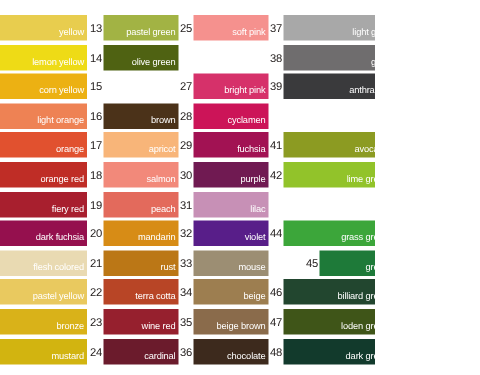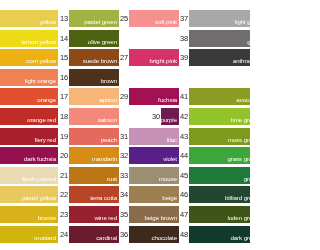--- a/index.html
+++ b/index.html
@@ -136,21 +136,21 @@
         <div class="swatch" style="background: rgb(162, 179, 68);">
           <div class="swatch-label">pastel green</div>
         </div>
       </div>
       <div class="row" style="top: 29.6px;">
         <div class="num">14</div>
         <div class="swatch" style="background: rgb(79, 98, 18);">
           <div class="swatch-label">olive green</div>
         </div>
       </div>
-      <div class="row" style="top: 49.2px;">
+      <div class="row" style="top: 49.2px; align-items: center;">
         <div class="num">15</div>
         <div class="swatch" style="background: rgb(141, 73, 22);">
           <div class="swatch-label">suede brown</div>
         </div>
       </div>
       <div class="row" style="top: 68.8px;">
         <div class="num">16</div>
         <div class="swatch" style="background: rgb(75, 50, 25);">
           <div class="swatch-label">brown</div>
         </div>
@@ -210,27 +210,33 @@
         <div class="swatch" style="background: rgb(245, 145, 142);">
           <div class="swatch-label">soft pink</div>
         </div>
       </div>
       <div class="row" style="top: 49.2px;">
         <div class="num">27</div>
         <div class="swatch" style="background: rgb(214, 49, 106);">
           <div class="swatch-label">bright pink</div>
         </div>
       </div>
+      <div class="row" style="top: 68.8px;">
+        <div class="num">28</div>
+        <div class="swatch" style="background: rgb(204, 20, 88);">
+          <div class="swatch-label">cyclamen</div>
+        </div>
+      </div>
       <div class="row" style="top: 88.4px;">
         <div class="num">29</div>
         <div class="swatch" style="background: rgb(162, 18, 83);">
           <div class="swatch-label">fuchsia</div>
         </div>
       </div>
-      <div class="row" style="top: 108px; margin-left: 32px;">
+      <div class="row" style="top: 108px;">
         <div class="num">30</div>
         <div class="swatch" style="background: rgb(112, 26, 82);">
           <div class="swatch-label">purple</div>
         </div>
       </div>
       <div class="row" style="top: 127.6px;">
         <div class="num">31</div>
         <div class="swatch" style="background: rgb(199, 144, 182);">
           <div class="swatch-label">lilac</div>
         </div>
@@ -290,33 +296,27 @@
         <div class="swatch" style="background: rgb(140, 155, 34);">
           <div class="swatch-label">avocado</div>
         </div>
       </div>
       <div class="row" style="top: 108px;">
         <div class="num">42</div>
         <div class="swatch" style="background: rgb(146, 195, 42);">
           <div class="swatch-label">lime green</div>
         </div>
       </div>
-      <div class="row" style="top: 127.6px;">
-        <div class="num">43</div>
-        <div class="swatch" style="background: rgb(126, 154, 28);">
-          <div class="swatch-label">moss green</div>
-        </div>
-      </div>
       <div class="row" style="top: 147.2px;">
         <div class="num">44</div>
         <div class="swatch" style="background: rgb(60, 166, 58);">
           <div class="swatch-label">grass green</div>
         </div>
       </div>
-      <div class="row" style="top: 166.8px;">
+      <div class="row" style="top: 166.8px; margin-left: 24px;">
         <div class="num">45</div>
         <div class="swatch" style="background: rgb(30, 122, 57);">
           <div class="swatch-label">green</div>
         </div>
       </div>
       <div class="row" style="top: 186.4px;">
         <div class="num">46</div>
         <div class="swatch" style="background: rgb(34, 70, 47);">
           <div class="swatch-label">billiard green</div>
         </div>

